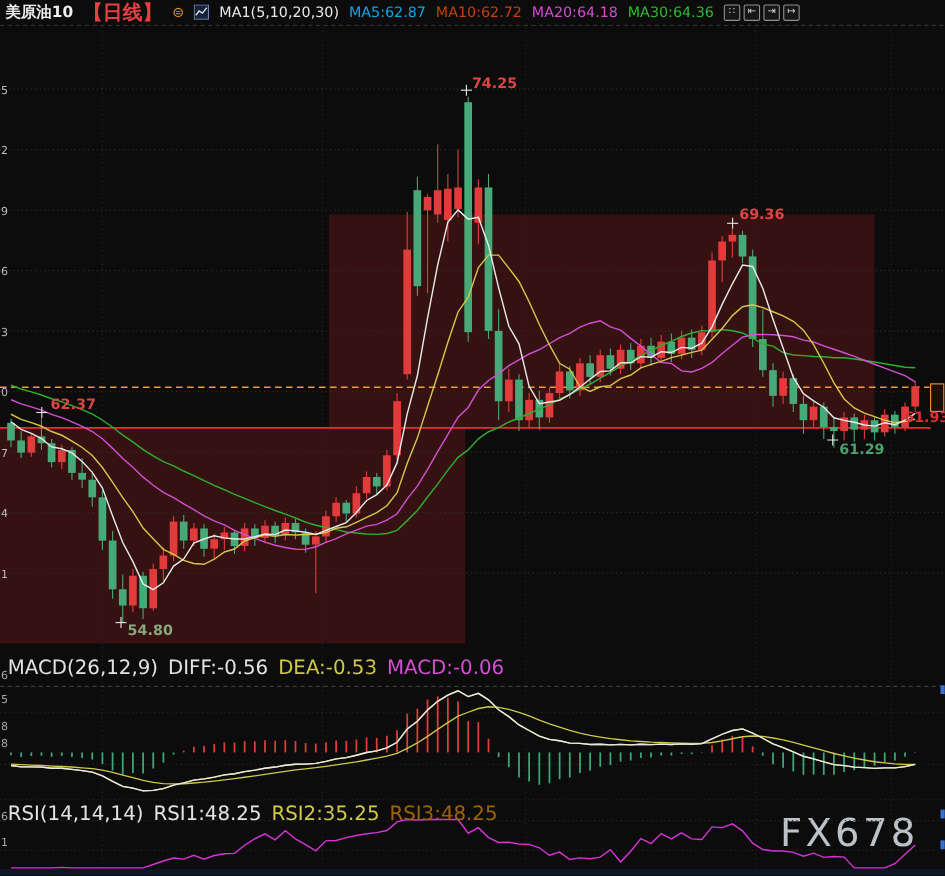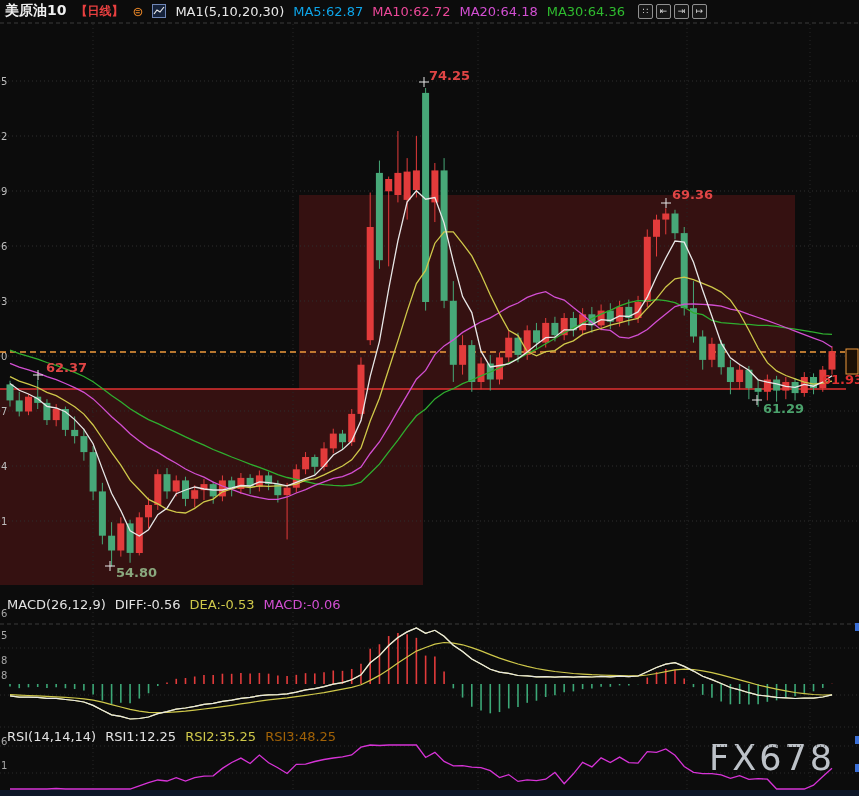--- a/index.html
+++ b/index.html
@@ -2,29 +2,29 @@
 <html><head>
 <meta charset="utf-8">
 <style>
   html,body{margin:0;padding:0;background:#0c0c0c;}
   body{width:859px;height:796px;position:relative;overflow:hidden;
        font-family:"DejaVu Sans",sans-serif;-webkit-font-smoothing:antialiased;}
   .topbar{position:absolute;top:0;left:0;width:714px;height:22px;z-index:3;
           display:flex;align-items:center;gap:9px;padding:8px 5px;box-sizing:border-box;
           background:#0c0c0c;font-size:13px;color:#e8e8e8;white-space:nowrap;}
   .sym{font-weight:bold;font-size:14px;color:#efefef;}
-  .period{font-weight:bold;font-size:12px;color:#e84040;}
+  .period{font-weight:bold;font-size:18px;color:#e84040;}
   .badge{color:#f08a28;font-size:13px;}
   .cicon{width:14px;height:14px;display:inline-block;}
-  .ma5{color:#0ea5e9}.ma10{color:#ec4899}.ma20{color:#d24fd2}.ma30{color:#2fbb2f}
+  .ma5{color:#0ea5e9}.ma10{color:#c2410c}.ma20{color:#d24fd2}.ma30{color:#2fbb2f}
   .tspacer{margin-left:auto;display:flex;gap:3px;padding-right:2px;}
   .tool{width:13px;height:13px;border:1px solid #909090;border-radius:2px;background:#161616;
         color:#d8d8d8;font-size:9px;line-height:12px;text-align:center;display:inline-block;cursor:pointer;}
   #chart{position:absolute;left:0;top:0;z-index:2;font-family:"DejaVu Sans",sans-serif;}
-  .paneheader{position:absolute;left:7px;z-index:3;font-size:13px;white-space:nowrap;color:#e2e2e2;}
+  .paneheader{position:absolute;left:7px;z-index:3;font-size:18px;white-space:nowrap;color:#e2e2e2;}
   .paneheader span{margin-right:9px;}
   .dea{color:#cfc84a}.macdv{color:#d24fd2}.rsi2{color:#cfc84a}.rsi3{color:#a16207}
   .watermark{position:absolute;right:24px;top:738px;z-index:1;font-size:35px;letter-spacing:3px;
              color:#ccd2d9;opacity:.92;margin-left:20px;}
   .bottomstrip{position:absolute;left:0;bottom:0;width:859px;height:6px;background:#0e1728;z-index:2;}
 </style>
 </head>
 <body>
 
 <div class="topbar">
@@ -391,16 +391,16 @@
     <rect x="855" y="623" width="4" height="8" fill="#3b6fd6"></rect>
     <rect x="855" y="736" width="4" height="8" fill="#3b6fd6"></rect>
     <rect x="855" y="764" width="4" height="8" fill="#3b6fd6"></rect>
   </svg>
 
 <div class="paneheader" style="top:597px">
   <span>MACD(26,12,9)</span><span>DIFF:-0.56</span><span class="dea">DEA:-0.53</span><span class="macdv">MACD:-0.06</span>
 </div>
 
 <div class="paneheader" style="top:729px">
-  <span>RSI(14,14,14)</span><span>RSI1:12.25</span><span class="rsi2">RSI2:35.25</span><span class="rsi3">RSI3:48.25</span>
+  <span>RSI(14,14,14)</span><span>RSI1:48.25</span><span class="rsi2">RSI2:35.25</span><span class="rsi3">RSI3:48.25</span>
 </div>
 
 <div class="bottomstrip"></div>
 
 </body></html>

